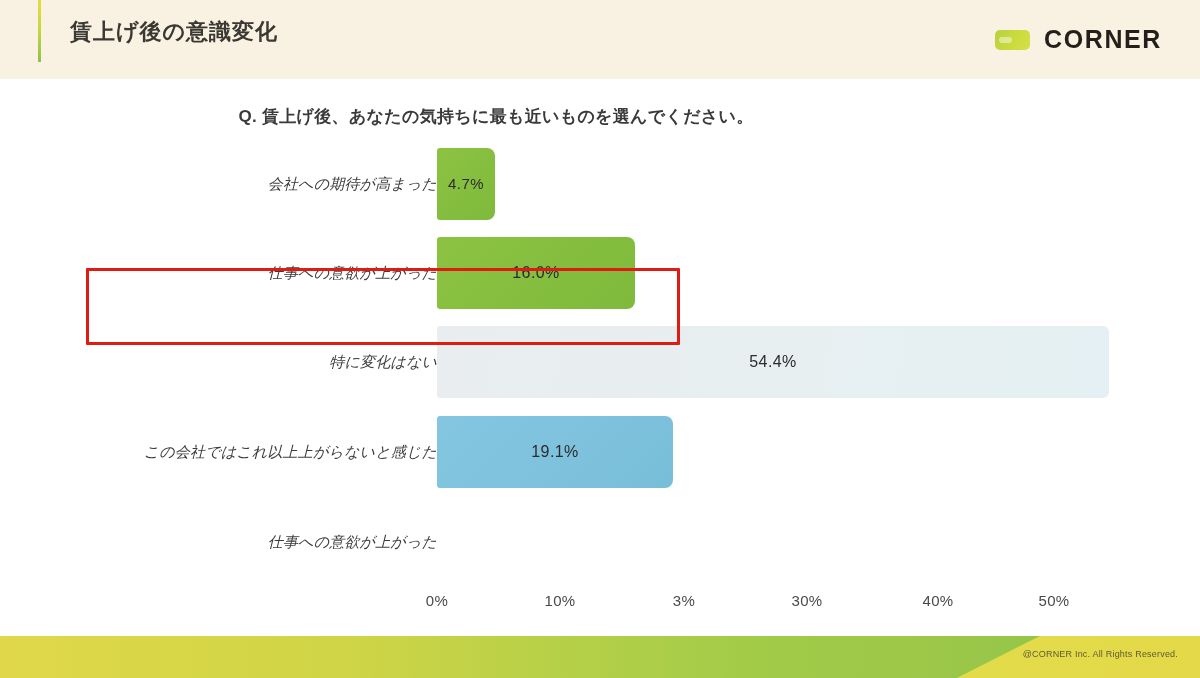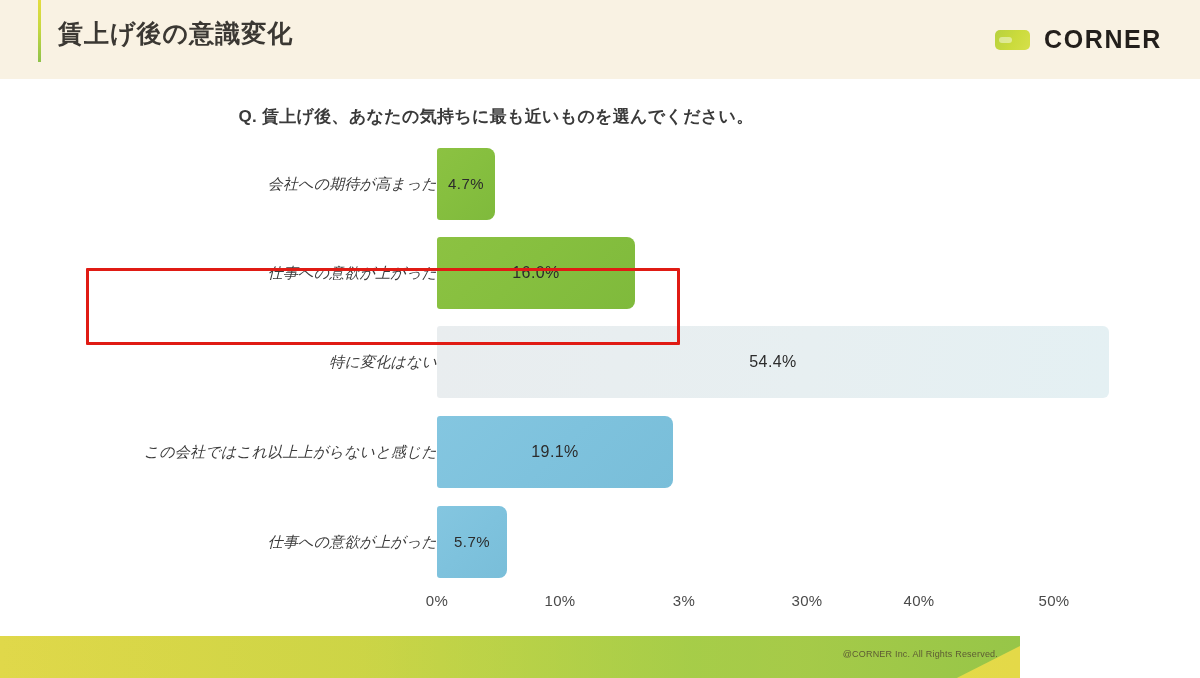--- a/index.html
+++ b/index.html
@@ -32,23 +32,23 @@
   .header-accent {
     position: absolute;
     left: 38px;
     top: 0px;
     width: 3px;
     height: 62px;
     background: linear-gradient(180deg, #e4dc3f 0%, #c7d841 45%, #8fc24a 100%);
   }
   .header-title {
     position: absolute;
-    left: 58px;
+    left: 70px;
     top: 17px;
-    font-size: 25px;
+    font-size: 22px;
     font-weight: bold;
     letter-spacing: 1px;
     color: #3b3833;
     white-space: nowrap;
   }
   .brand {
     position: absolute;
     right: 38px;
     top: 25px;
     display: flex;
@@ -181,21 +181,21 @@
     font-size: 15px;
     color: #4a4a4a;
     letter-spacing: 0.3px;
   }
 
   
   .footer {
     position: absolute;
     left: 0;
     top: 636px;
-    width: 1020px;
+    width: 1200px;
     height: 42px;
     overflow: hidden;
     background: linear-gradient(90deg,
                 #e0d84a 0%,
                 #ddd847 18%,
                 #d9d846 34%,
                 #cfda48 52%,
                 #c6da49 68%,
                 #e2dc4a 78%,
                 #e4d948 100%);
@@ -264,35 +264,32 @@
 
     <div class="row" style="top:268px;">
       <div class="row-label">この会社ではこれ以上上がらないと感じた</div>
       <div class="bar bar-blue" style="width:236px;">
         <div class="bar-value">19.1%</div>
       </div>
     </div>
 
     <div class="row" style="top:358px;">
       <div class="row-label">仕事への意欲が上がった</div>
-      <div class="bar bar-blue" style="width:70px;">
-        <div class="bar-value small">5.7%</div>
-      </div>
     </div>
 
   </div>
 
   <div class="highlight-box"></div>
 
   <div class="axis">
     <div class="tick" style="left:437px;">0%</div>
     <div class="tick" style="left:560px;">10%</div>
     <div class="tick" style="left:684px;">3%</div>
     <div class="tick" style="left:807px;">30%</div>
-    <div class="tick" style="left:919px;">40%</div>
+    <div class="tick" style="left:938px;">40%</div>
     <div class="tick" style="left:1054px;">50%</div>
   </div>
 
   <div class="footer">
     <div class="footer-wedge"></div>
     <div class="footer-note">@CORNER Inc. All Rights Reserved.</div>
   </div>
 
 </div>
 

